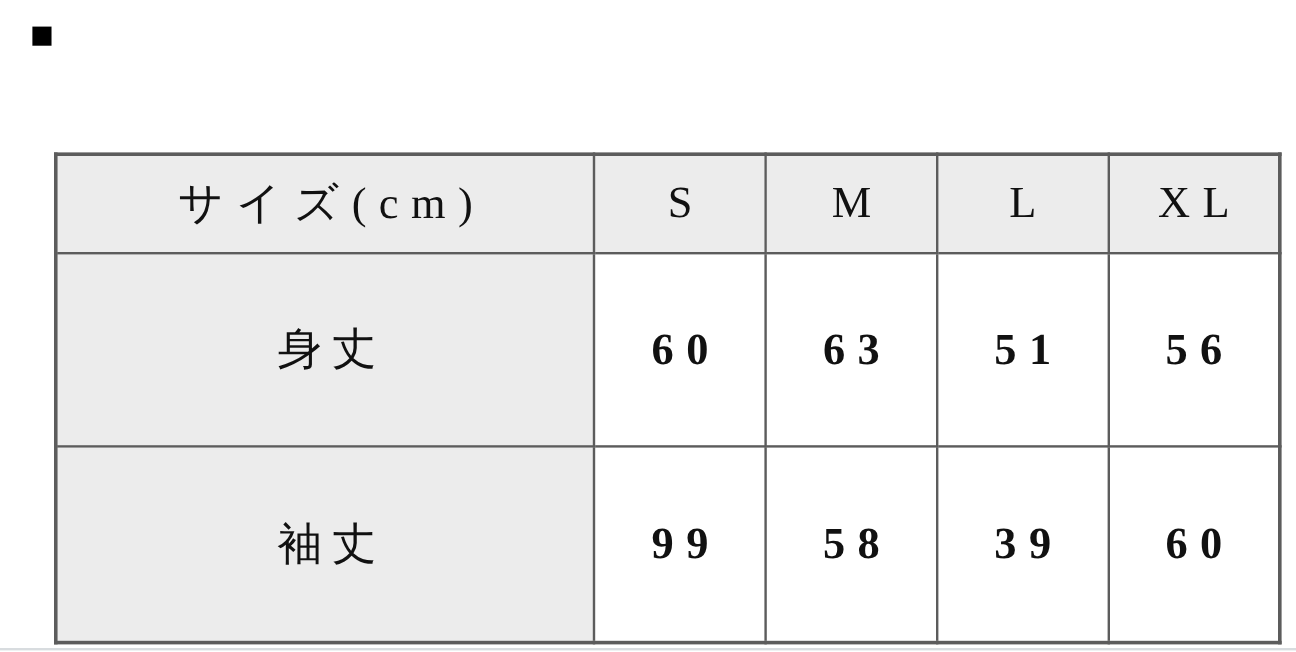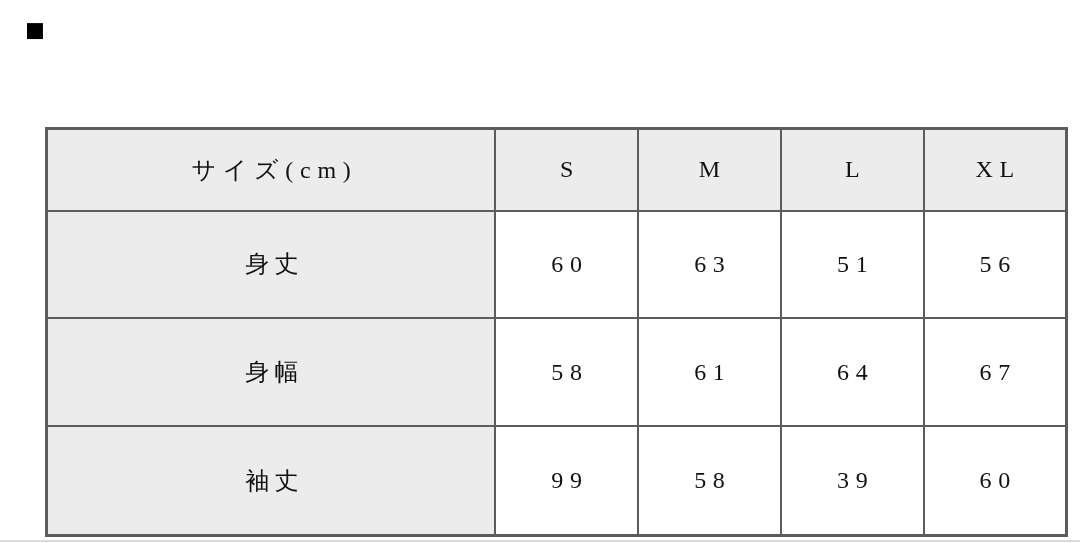--- a/index.html
+++ b/index.html
@@ -34,21 +34,21 @@
   }
   table.size-table {
     position: absolute;
     left: 45px;
     top: 127px;
     width: 1023px;
     height: 410px;
     table-layout: fixed;
     border-collapse: collapse;
     border: 3px solid var(--border, #5c5c5c);
-    font-size: 24px;
+    font-size: 37px;
   }
   .size-table col.c-label { width: 44%; }
   .size-table col.c-size  { width: 14%; }
   .size-table th, .size-table td {
     border: 2px solid var(--border, #5c5c5c);
     text-align: center;
     vertical-align: middle;
     font-weight: normal;
     letter-spacing: 0.28em;
     padding: 0 0 0 0.28em; 
@@ -58,20 +58,21 @@
   .size-table thead th {
     background: var(--header-bg, #ececec);
     height: 82px;
   }
   .size-table tbody th.row-label {
     background: var(--header-bg, #ececec);
     letter-spacing: 0.22em;
   }
   .size-table tbody td {
     background: var(--cell-bg, #ffffff);
+    font-weight: bold;
   }
   .bottom-divider {
     position: absolute;
     left: 0;
     bottom: 1px;
     width: 1080px;
     height: 2px;
     background: var(--bottom-divider, #d8dcdf);
   }
 </style>
@@ -101,27 +102,20 @@
   </thead>
   <tbody>
     <tr>
       <th class="row-label">身丈</th>
       <td>60</td>
       <td>63</td>
       <td>51</td>
       <td>56</td>
     </tr>
     <tr>
-      <th class="row-label">身幅</th>
-      <td>58</td>
-      <td>61</td>
-      <td>64</td>
-      <td>67</td>
-    </tr>
-    <tr>
       <th class="row-label">袖丈</th>
       <td>99</td>
       <td>58</td>
       <td>39</td>
       <td>60</td>
     </tr>
   </tbody>
 </table>
 
 <div class="bottom-divider"></div>

